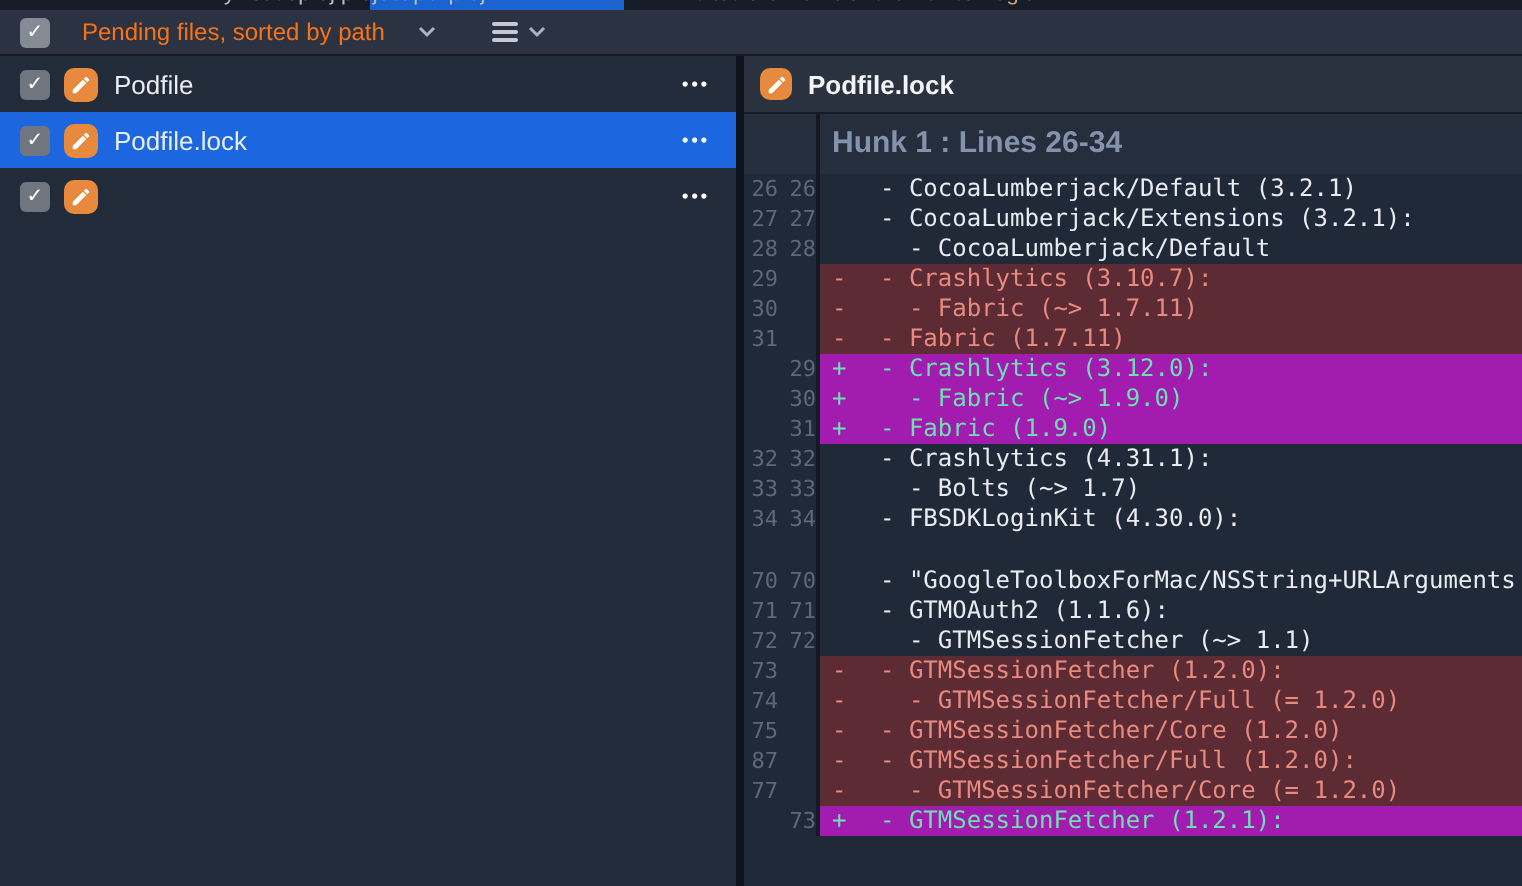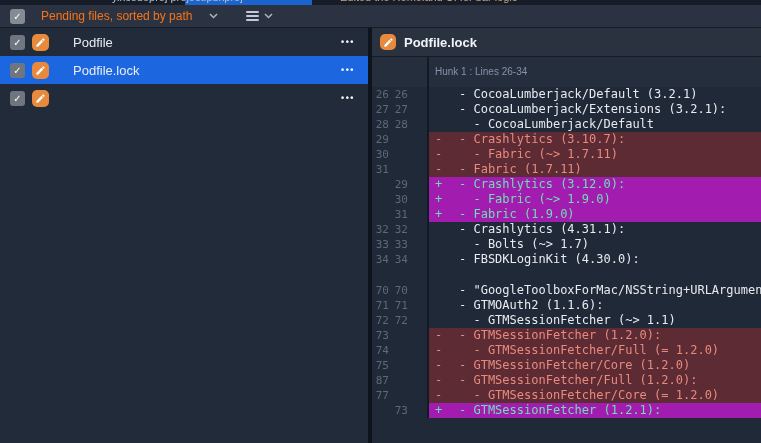--- a/index.html
+++ b/index.html
@@ -43,52 +43,52 @@
   .right-panel { flex:1; display:flex; flex-direction:column; overflow:hidden; }
   
   .file-row {
     height:28px; display:flex; align-items:center; padding-left:10px;
   }
   .file-row.selected { background:#1c67e0; }
   .file-icon {
     width:17px; height:17px; border-radius:5px; background:#e78a3d;
     margin-left:7px; display:flex; align-items:center; justify-content:center; flex:none;
   }
-  .file-label { margin-left:24px; color:#e9edf2; font-size:13px; white-space:nowrap; }
+  .file-label { margin-left:8px; color:#e9edf2; font-size:13px; white-space:nowrap; }
   .ellipsis {
     margin-left:auto; margin-right:13px; color:#ffffff; font-size:9px;
     letter-spacing:1.5px; font-weight:bold;
   }
   
   .diff-header {
     height:29px; background:#2a3240; border-bottom:1px solid #161c26;
     display:flex; align-items:center; padding-left:8px; flex:none;
   }
   .diff-header .file-icon { margin-left:0; width:16px; height:16px; }
   .diff-title { margin-left:8px; color:#f2f4f7; font-size:13px; font-weight:bold; }
   
   .diff-body {
     flex:1; background:#202937; overflow:hidden;
     font-family:"DejaVu Sans Mono",monospace; font-size:12px;
   }
   .diff-row { display:flex; height:15px; line-height:15px; }
   .gut {
-    width:57px; flex:none; display:flex;
+    width:38px; flex:none; display:flex;
     border-right:2px solid #141a23; color:#5d6878; font-size:11px;
   }
   .gut .n { width:17px; text-align:right; }
   .gut .n.old { margin-right:2px; }
   .row-content { flex:1; padding-left:6px; white-space:pre; overflow:hidden; color:#e8ebef; }
   .row-content .marker { display:inline-block; width:24px; }
   .diff-row.deletion .row-content { background:#5d2b33; color:#e88a7e; }
   .diff-row.addition .row-content { background:#a21caf; color:#6fdfb2; }
   .hunk-header { display:flex; height:30px; line-height:30px; background:#242e3d; }
   .hunk-header .gut { color:transparent; }
   .hunk-header .row-content {
-    font-family:"Liberation Sans",sans-serif; font-size:10px; font-weight:normal;
+    font-family:"Liberation Sans",sans-serif; font-size:15px; font-weight:bold;
     color:#8493ab; background:none;
   }
   .hunk-spacer { display:flex; height:16px; }
   .svg-chev { display:block; }
 </style>
 </head>
 <body>
 
 <div class="app">
 

